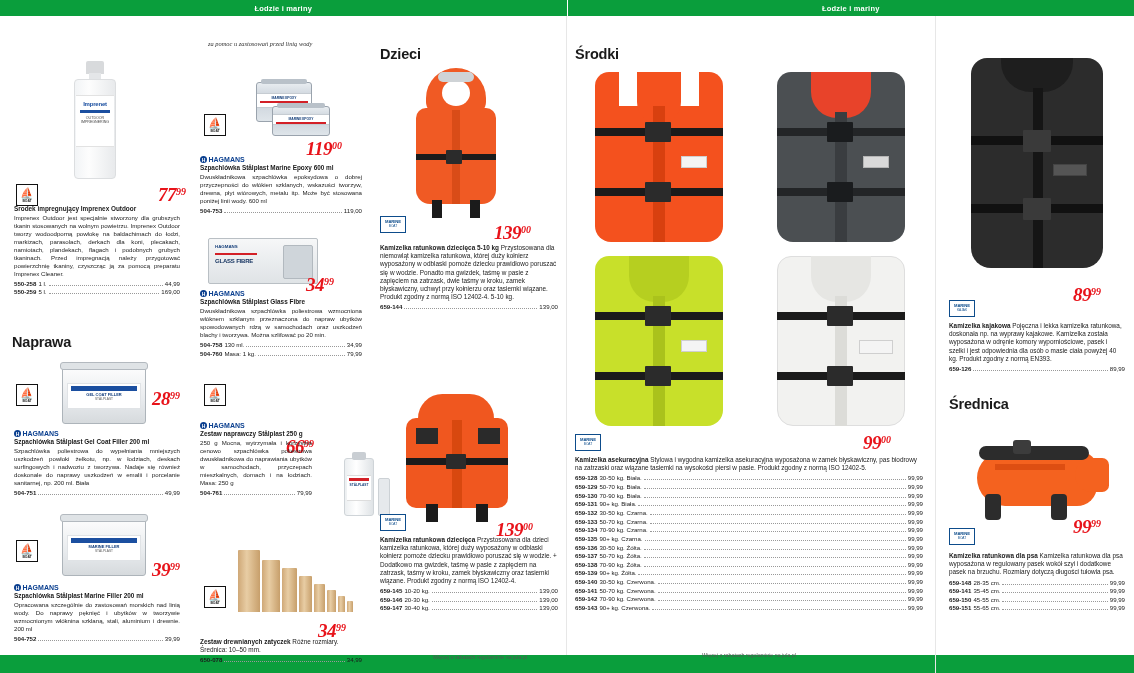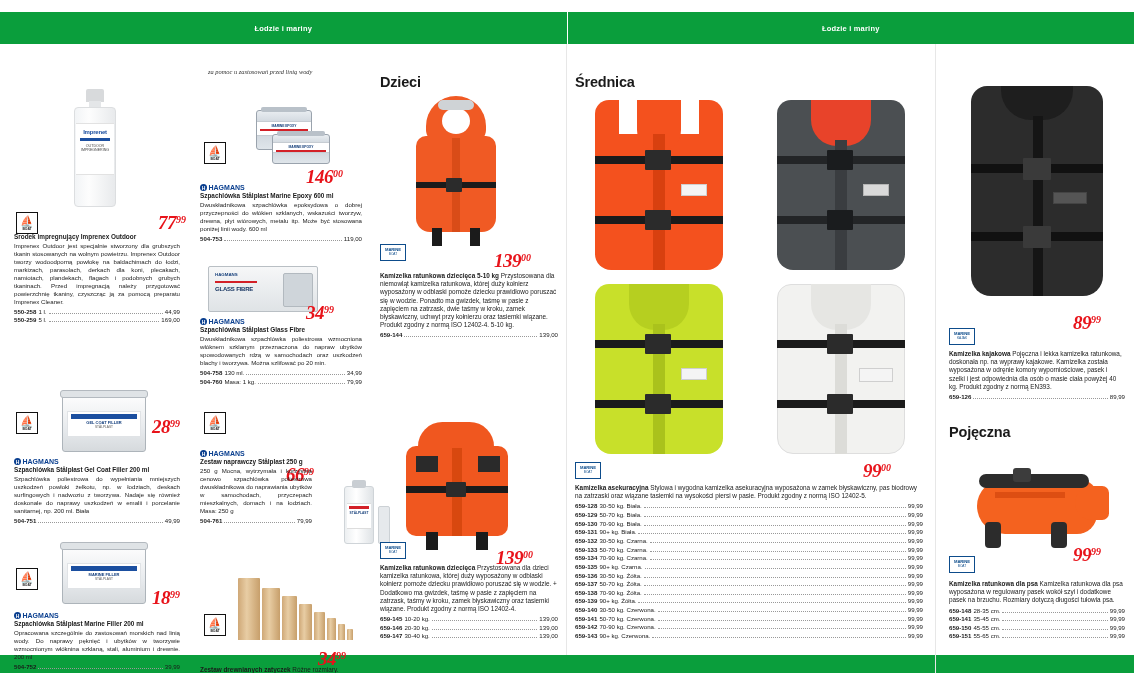--- a/index.html
+++ b/index.html
@@ -8,21 +8,21 @@
     width:1134px; height:673px;
     font-family:"Liberation Sans", sans-serif;
     background:#ffffff;
     color:#1a1a1a;
     overflow:hidden;
     position:relative;
   }
   .page { position:absolute; inset:0; display:flex; flex-direction:column; }
 
   
-  .topbar { height:32px; display:flex; background:#0a9e3c;margin-top:12px; }
+  .topbar { height:16px; display:flex; background:#0a9e3c; }
   .topbar .half { flex:1; display:flex; align-items:center; justify-content:center; }
   .topbar .half:first-child { border-right:1px solid #ffffff; }
   .topbar span { color:#fff; font-size:7.5px; font-weight:bold; letter-spacing:.2px; }
 
   
   .footer { height:18px; display:flex; background:#0a9e3c; }
   .footer .half { flex:1; display:flex; align-items:center; justify-content:center; border-right:1px solid #fff; }
   .footer .half:last-child { border-right:none; }
   .footer span { color:#fff; font-size:8px; font-weight:bold; }
 
@@ -194,20 +194,23 @@
           </div>
           <div class="skurow">
             <span class="code">550-259</span>
             <span class="desc">5 l.</span>
             <span class="dots"></span>
             <span class="val">169,00</span>
           </div>
         </div>
       </div>
 
+      <div class="col" style="left:12px; top:318px; width:200px;">
+        <h2 class="section">Naprawa</h2>
+      </div>
 
       <div class="col" style="left:62px; top:350px;">
         <div class="tub">
           <div class="lid"></div>
           <div class="lab">
             <div class="bl"></div>
             <div class="tx">GEL COAT FILLER</div>
             <div class="sm">STÅLPLAST</div>
           </div>
         </div>
@@ -255,21 +258,21 @@
 
       <div class="col" style="left:16px; top:524px;">
         <div class="badge">
           <div class="glyph">⛵</div>
           <div class="cap">BOAT</div>
         </div>
       </div>
 
       <div class="col" style="left:152px; top:543px;">
         <div class="price">
-          <span class="int">18</span><span class="dec">99</span>
+          <span class="int">39</span><span class="dec">99</span>
         </div>
       </div>
 
       <div class="col" style="left:14px; top:568px; width:166px;">
         <div class="brand">
           <span class="dot">H</span>
             <span>HAGMANS</span>
         </div>
         <div class="pname" style="margin-top:1px;">Szpachlówka Stålplast Marine Filler 200 ml</div>
         <div class="pdesc">Opracowana szczególnie do zastosowań morskich nad linią wody. Do naprawy pęknięć i ubytków w tworzywie wzmocnionym włóknina szklaną, stali, aluminium i drewnie. 200 ml</div>
@@ -303,21 +306,21 @@
 
       <div class="col" style="left:204px; top:98px;">
         <div class="badge">
           <div class="glyph">⛵</div>
           <div class="cap">BOAT</div>
         </div>
       </div>
 
       <div class="col" style="left:306px; top:122px;">
         <div class="price">
-          <span class="int">146</span><span class="dec">00</span>
+          <span class="int">119</span><span class="dec">00</span>
         </div>
       </div>
 
       <div class="col" style="left:200px; top:140px; width:162px;">
         <div class="brand">
           <span class="dot">H</span>
             <span>HAGMANS</span>
         </div>
         <div class="pname" style="margin-top:1px;">Szpachlówka Stålplast Marine Epoxy 600 ml</div>
         <div class="pdesc">Dwuskładnikowa szpachlówka epoksydowa o dobrej przyczepności do włókien szklanych, wskazuści tworzyw, drewna, płyt wiórowych, metalu itp. Może być stosowana poniżej linii wody. 600 ml</div>
@@ -551,21 +554,21 @@
 
       <div class="col" style="left:400px; top:638px; width:160px;">
         <div class="note">Więcej o rabatach regulaminie na jula.pl</div>
       </div>
 
     </div>
 
     <div class="pagehalf">
 
       <div class="col" style="left:8px; top:30px; width:200px;">
-        <h2 class="section">Średnica</h2>
+        <h2 class="section">Środki</h2>
       </div>
 
       <div class="col" style="left:18px; top:56px; width:148px; height:176px;">
         <div class="vest" style="width:148px;height:176px;">
           <div style="position:absolute; left:10px; top:0; width:128px; height:170px; background:#f4511e; border-radius:14px 14px 16px 16px;"></div>
           <div style="position:absolute; left:34px; top:0; width:80px; height:34px; background:#ffffff;"></div>
           <div style="position:absolute; left:52px; top:0; width:44px; height:52px; background:#f4511e; border-radius:0 0 22px 22px;"></div>
           <div style="position:absolute; left:68px; top:34px; width:12px; height:136px; background:#d8400f;"></div>
           <div class="strap" style="left:10px; top:56px; width:128px; height:8px;"></div>
           <div class="buckle" style="left:60px; top:50px; width:26px; height:20px;"></div>
@@ -770,21 +773,21 @@
         <div class="skulist">
           <div class="skurow">
             <span class="code">659-126</span>
             <span class="dots"></span>
             <span class="val">89,99</span>
           </div>
         </div>
       </div>
 
       <div class="col" style="left:382px; top:380px; width:160px;">
-        <h2 class="section">Pojęczna</h2>
+        <h2 class="section">Średnica</h2>
       </div>
 
       <div class="col" style="left:388px; top:408px; width:168px; height:110px;">
         <div class="vest" style="width:168px;height:110px;">
           <div style="position:absolute; left:22px; top:28px; width:120px; height:54px; background:#f4621f; border-radius:26px 16px 20px 28px;"></div>
           <div style="position:absolute; left:24px; top:22px; width:110px; height:14px; background:#2c2c2c; border-radius:8px;"></div>
           <div style="position:absolute; left:58px; top:16px; width:18px; height:14px; background:#3c3c3c; border-radius:3px;"></div>
           <div style="position:absolute; left:120px; top:34px; width:34px; height:34px; background:#f4621f; border-radius:20px 8px 8px 20px;"></div>
           <div style="position:absolute; left:30px; top:70px; width:16px; height:26px; background:#2c2c2c; border-radius:4px;"></div>
           <div style="position:absolute; left:96px; top:70px; width:16px; height:26px; background:#2c2c2c; border-radius:4px;"></div>

